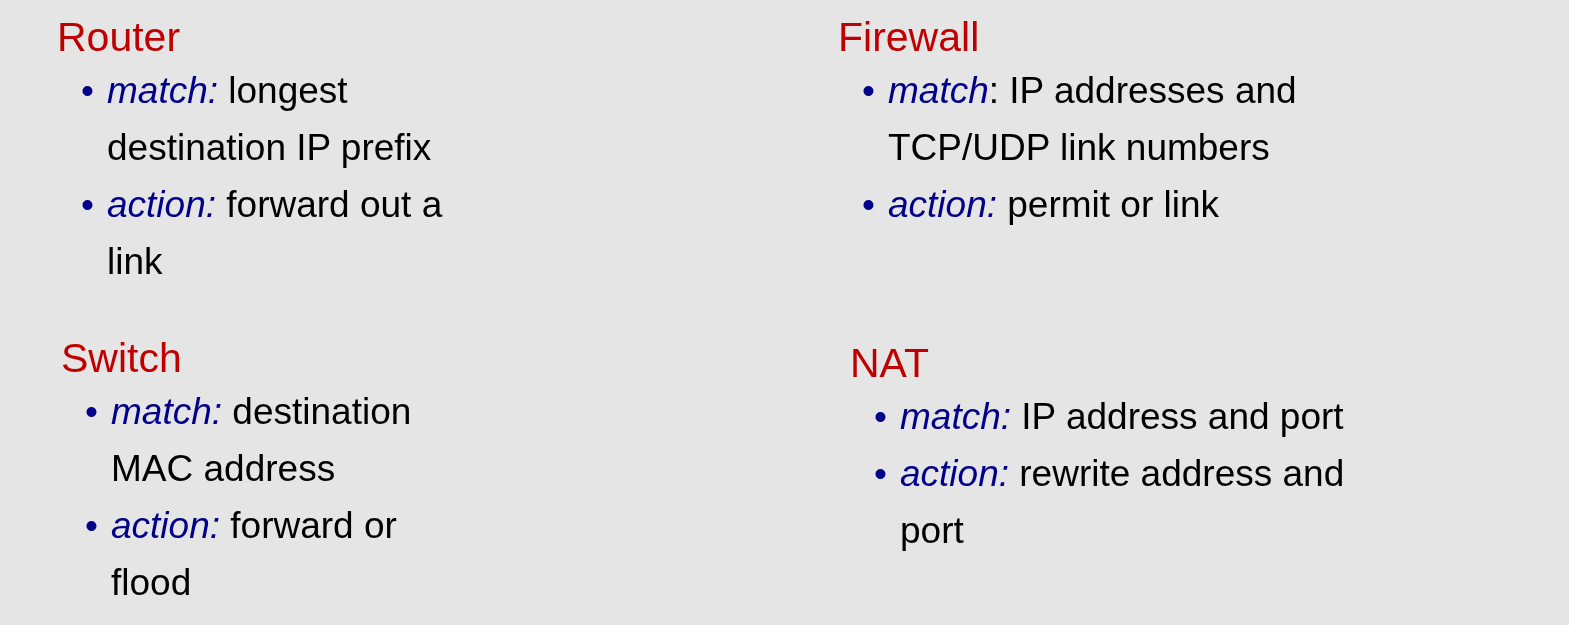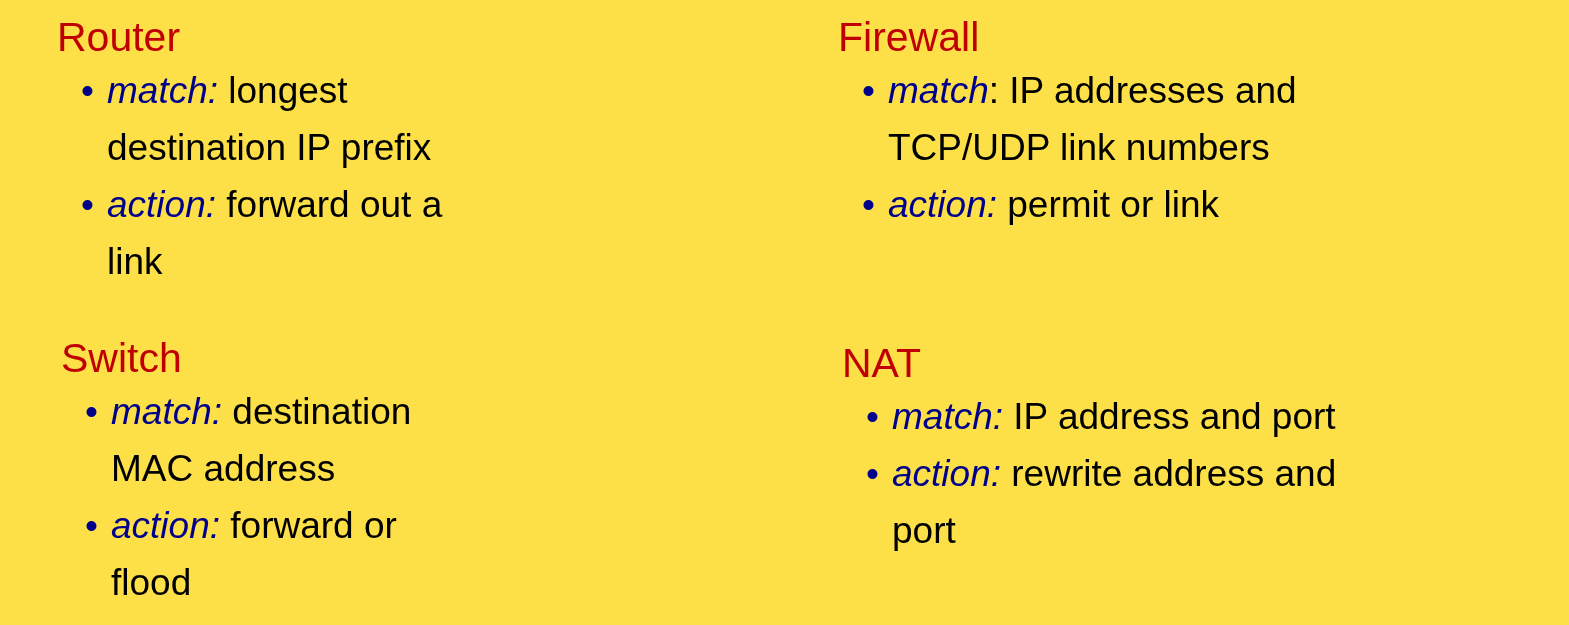--- a/index.html
+++ b/index.html
@@ -12,21 +12,21 @@
     height: 625px;
     overflow: hidden;
     font-family: "Liberation Sans", "DejaVu Sans", sans-serif;
     -webkit-font-smoothing: antialiased;
   }
 
   .slide {
     position: relative;
     width: 1569px;
     height: 625px;
-    background: #fde047;
+    background: #e5e5e5;
   }
 
   .column {
     position: absolute;
     top: 0;
   }
   .column.left  { left: 57px;  width: 470px; }
   .column.right { left: 838px; width: 560px; }
 
   .section { margin: 0; }
@@ -68,21 +68,21 @@
     color: #00008B;
     font-style: italic;
   }
 
   .desc { color: #000000; font-style: normal; }
 
   
   .sec-router   { position: absolute; top: 12px;  left: 0; }
   .sec-switch   { position: absolute; top: 333px; left: 4px; }
   .sec-firewall { position: absolute; top: 12px;  left: 0; }
-  .sec-nat      { position: absolute; top: 338px; left: 4px; }
+  .sec-nat      { position: absolute; top: 338px; left: 12px; }
 
   .sec-router .bullet-list,
   .sec-switch .bullet-list { width: 400px; }
   .sec-firewall .bullet-list { width: 505px; }
   .sec-nat .bullet-list { width: 530px; }
 </style>
 </head>
 <body>
 
 <div class="slide">

